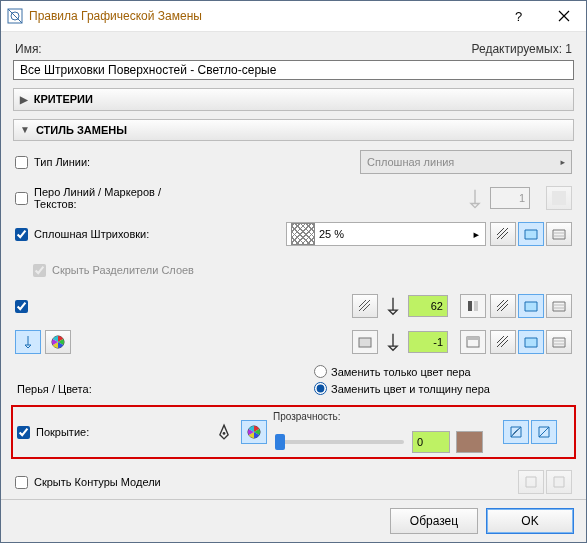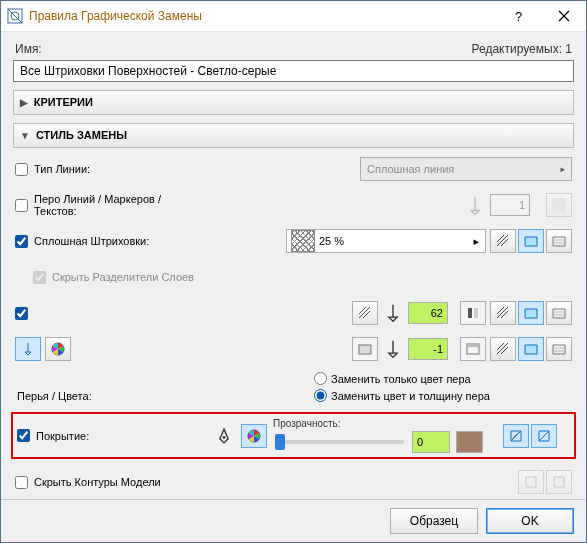--- a/index.html
+++ b/index.html
@@ -28,21 +28,21 @@
   .numbox{width:30px;height:20px;border:1px solid #adadad;background:#bef264;text-align:right;padding:0 4px;font-size:11px}
   .numbox.dis{background:#f2f2f2;color:#9a9a9a}
   .group3{display:flex;gap:2px}
   .penicon svg,.iconbtn svg{width:16px;height:16px}
   .indent{margin-left:18px;color:#8b8b8b}
   .indent input[type=checkbox]{accent-color:#8b8b8b}
   .radio-col{display:flex;flex-direction:column;gap:4px;margin-left:auto;flex:1;max-width:258px}
   .radio-row{display:flex;align-items:center;gap:4px}
   .radio-row input[type=radio]{margin:0;accent-color:#0a53a5}
   .highlight{border:2px solid #d50000;padding:4px 4px;margin:0 -4px}
-  .slider-wrap{display:flex;flex-direction:column;gap:4px;flex:1;max-width:210px}
+  .slider-wrap{display:flex;flex-direction:column;gap:11px;flex:1;max-width:210px}
   .slider-wrap .lbl{font-size:10px;color:#333;margin-bottom:-2px}
   .slider-line{display:flex;align-items:center;gap:6px}
   .slider{flex:1;height:4px;appearance:none;background:#cfcfcf;border-radius:2px;outline:none}
   .slider::-webkit-slider-thumb{appearance:none;width:10px;height:16px;background:#2f7fe0;border-radius:2px}
   .swatch{width:80px;height:20px;border:1px solid #adadad}
   .footer{height:42px;border-top:1px solid #c9c9c9;display:flex;align-items:center;justify-content:flex-end;gap:8px;padding:0 12px;background:#f0f0f0}
   .btn{min-width:86px;height:24px;border:1px solid #adadad;background:linear-gradient(#fdfdfd,#e7e7e7);font-size:12px;display:flex;align-items:center;justify-content:center}
   .btn.primary{border:1px solid #2f7fe0;box-shadow:inset 0 0 0 1px #7ab6f2}
   .smallpen{width:22px;height:20px;display:flex;align-items:center;justify-content:center}
   .hatch-dd{display:flex;align-items:center;border:1px solid #adadad;background:#fff;height:22px;flex:1;max-width:198px;font-size:11px}

